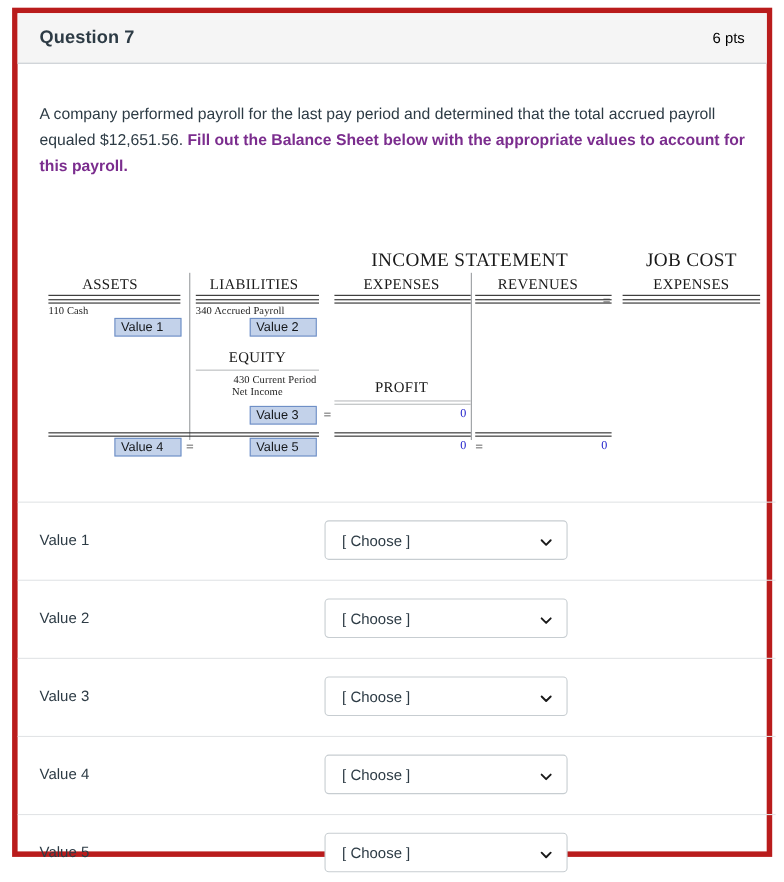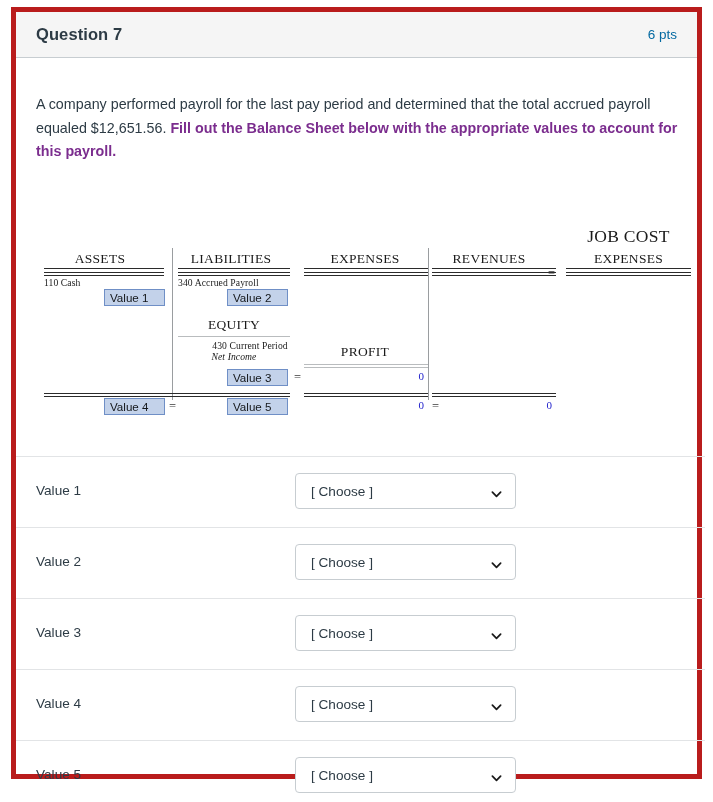--- a/index.html
+++ b/index.html
@@ -18,21 +18,21 @@
   }
   .card-header{
     height:46px;
     background:#f5f5f5;
     border-bottom:1px solid #c7cdd1;
     display:flex;align-items:center;justify-content:space-between;
     padding:0 20px;
     box-sizing:border-box;
   }
   .q-title{font-size:16.5px;font-weight:bold;color:#2d3b45;letter-spacing:.1px;}
-  .q-points{font-size:13.5px;color:#0369a1;}
+  .q-points{font-size:13.5px;color:#000000;}
 
   .card-body{position:relative;padding:0;}
 
   .prompt{
     position:absolute;left:20px;top:35px;width:645px;
     font-size:14.3px;line-height:23.5px;color:#2d3b45;
   }
   .prompt .hl{color:#7b2d8e;font-weight:bold;}
 
   
@@ -130,30 +130,31 @@
       <div class="d-small" style="left:8px;top:59px;">110 Cash</div>
       <div class="d-small" style="left:142px;top:59px;">340 Accrued Payroll</div>
 
       <div class="vbox" style="left:68px;top:71px;width:61px;">Value 1</div>
       <div class="vbox" style="left:191px;top:71px;width:61px;">Value 2</div>
 
       <div class="d-sub" style="left:142px;top:99px;width:112px;">EQUITY</div>
       <div class="rule-light" style="left:142px;top:118px;width:112px;"></div>
 
       <div class="d-small" style="left:158px;top:122px;width:112px;text-align:center;">430 Current Period</div>
-      <div class="d-small" style="left:142px;top:133px;width:112px;text-align:center;font-style:italic;">Net Income</div>
+      <div class="d-small" style="left:142px;top:133px;width:112px;text-align:center;">Net Income</div>
 
       <div class="vbox" style="left:191px;top:151px;width:61px;">Value 3</div>
       <div class="eq" style="left:258px;top:152px;">=</div>
 
       <div class="dbl" style="left:8px;top:175px;width:246px;"></div>
       <div class="vbox" style="left:68px;top:180px;width:61px;">Value 4</div>
       <div class="eq" style="left:133px;top:181px;">=</div>
       <div class="vbox" style="left:191px;top:180px;width:61px;">Value 5</div>
 
+      <div class="d-title" style="left:272px;top:8px;width:238px;">INCOME STATEMENT</div>
       <div class="d-sub" style="left:272px;top:33px;width:114px;">EXPENSES</div>
       <div class="d-sub" style="left:396px;top:33px;width:114px;">REVENUES</div>
 
       <div class="rule" style="left:268px;top:50px;width:124px;"></div>
       <div class="rule" style="left:396px;top:50px;width:124px;"></div>
       <div class="dbl" style="left:268px;top:54px;width:124px;"></div>
       <div class="dbl" style="left:396px;top:54px;width:124px;"></div>
 
       <div class="vrule" style="left:392px;top:30px;height:152px;"></div>
 

